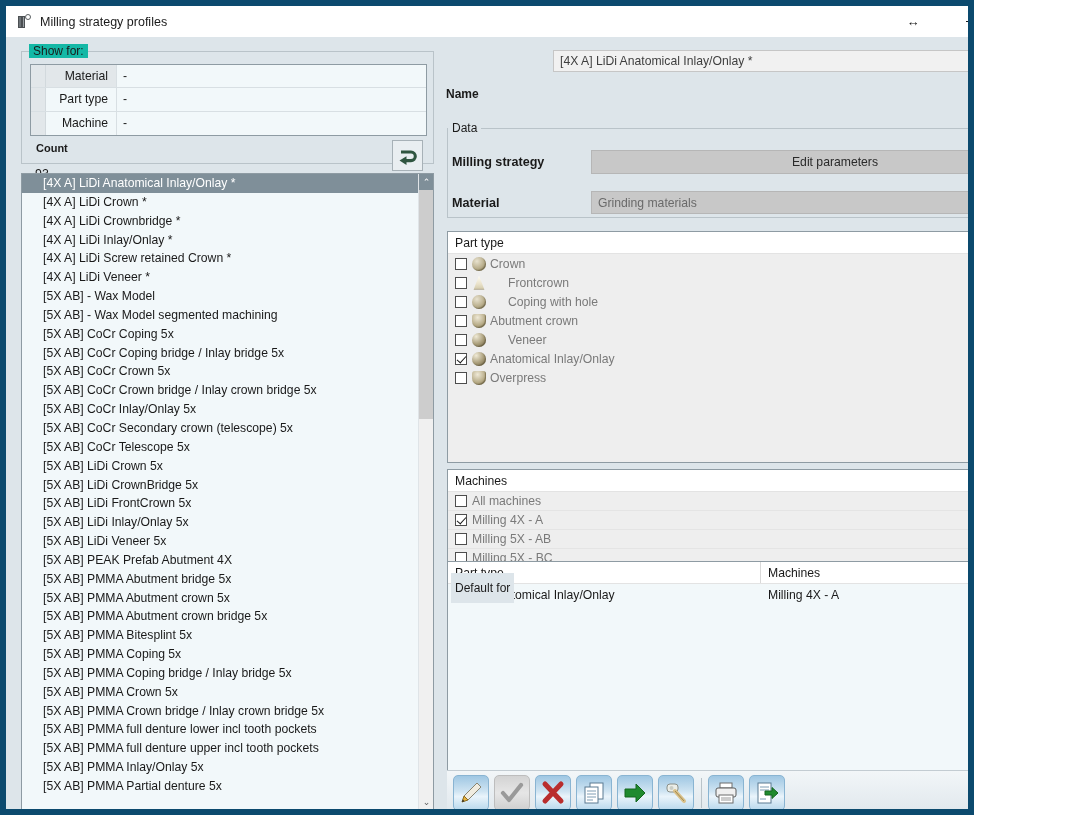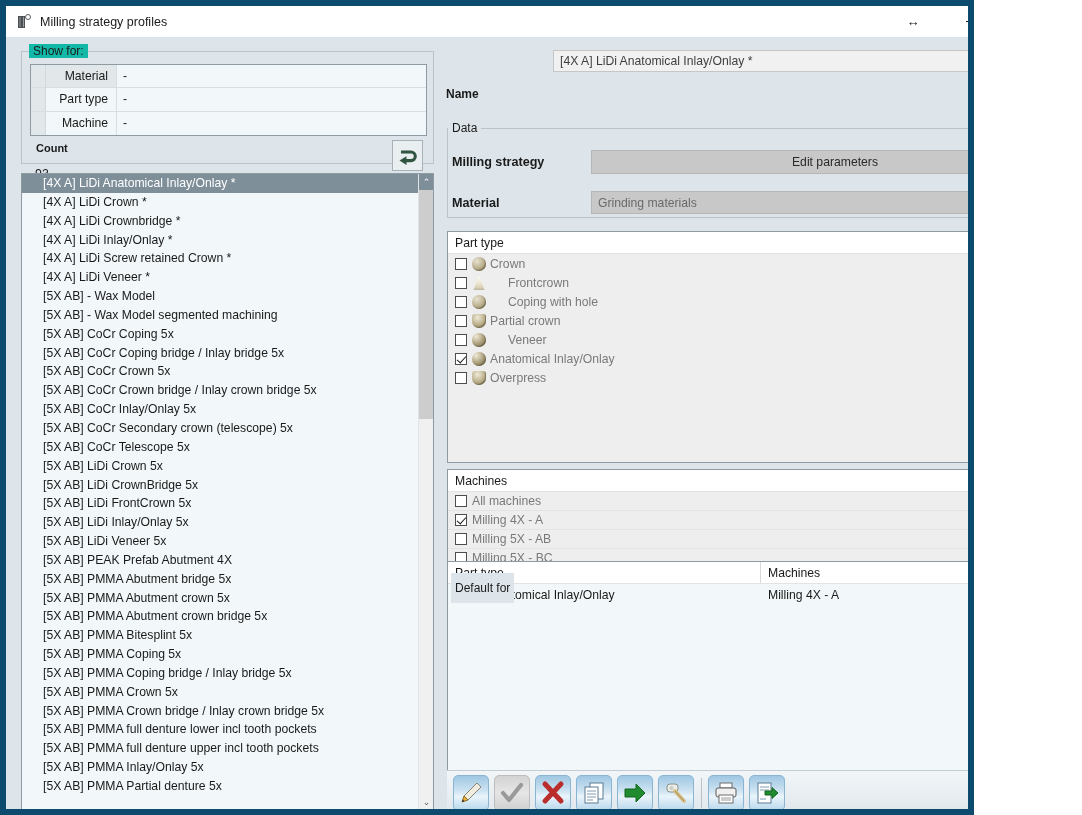--- a/index.html
+++ b/index.html
@@ -535,21 +535,21 @@
           </div>
           <div class="ptrow">
             <div class="cbx"></div>
             <div class="pt-icon "></div>
             <span class="indent"></span>
             <span>Coping with hole</span>
           </div>
           <div class="ptrow">
             <div class="cbx"></div>
             <div class="pt-icon hand"></div>
-            <span>Partial crown</span>
+            <span>Abutment crown</span>
           </div>
           <div class="ptrow">
             <div class="cbx"></div>
             <div class="pt-icon disc"></div>
             <span class="indent"></span>
             <span>Veneer</span>
           </div>
           <div class="ptrow">
             <div class="cbx checked"></div>
             <div class="pt-icon disc"></div>

